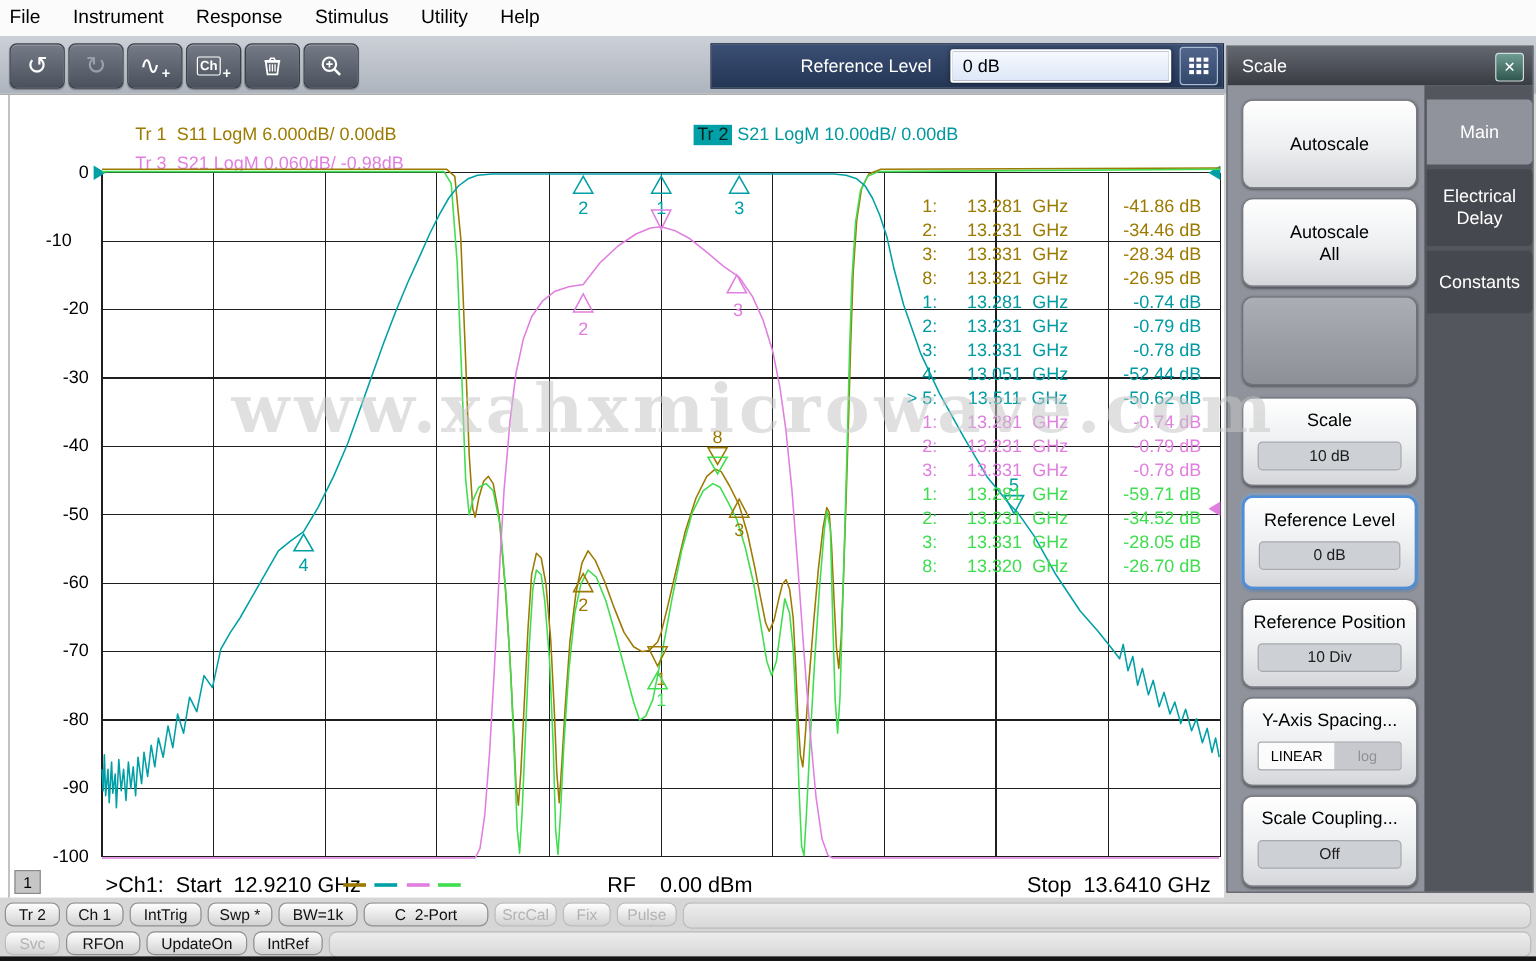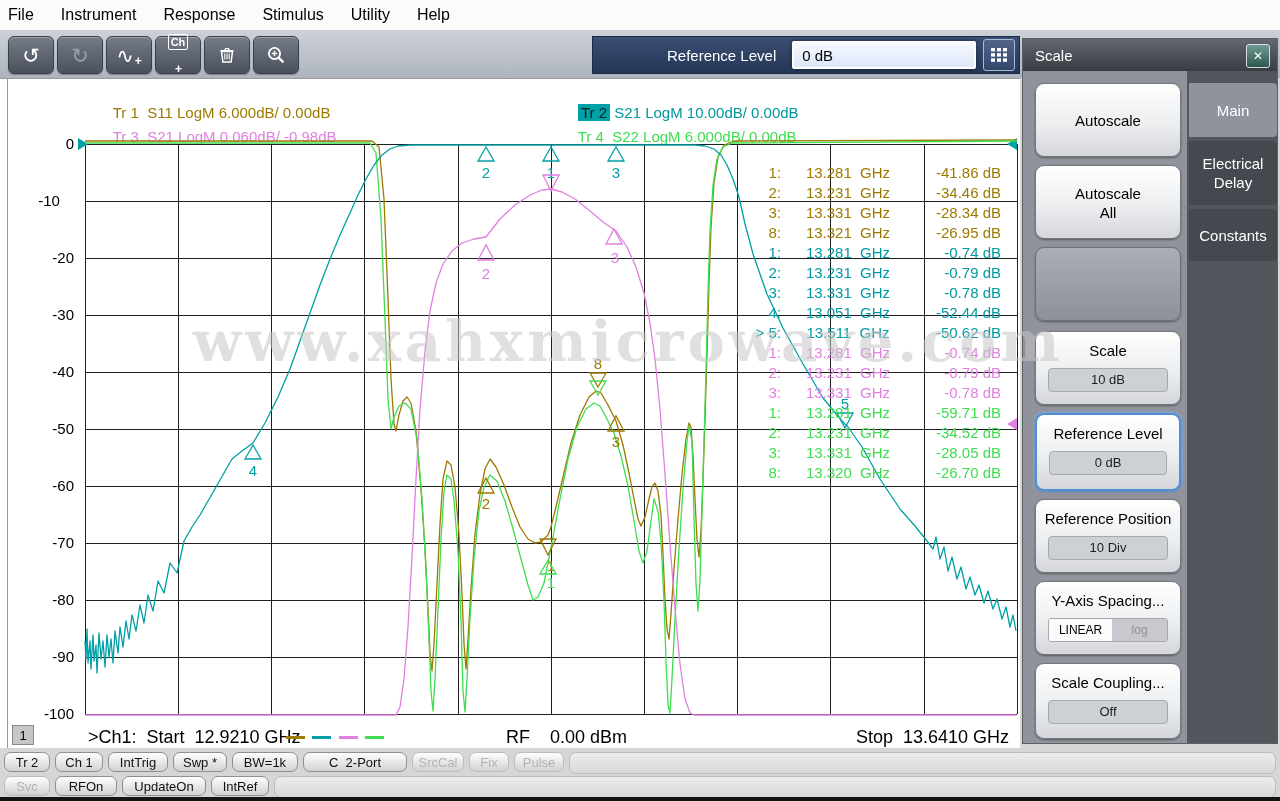--- a/index.html
+++ b/index.html
@@ -112,21 +112,21 @@
     <div class="tbtn" style="left:8px;">
       <span class="g">↺</span>
     </div>
     <div class="tbtn dis" style="left:57px;">
       <span class="g">↻</span>
     </div>
     <div class="tbtn" style="left:106px;">
       <span class="g">∿</span>
       <span class="sub">+</span>
     </div>
-    <div class="tbtn" style="left:155px;flex-direction:column;">
+    <div class="tbtn" style="left:155px;">
       <span class="chbox">Ch</span>
       <span class="sub">+</span>
     </div>
     <div class="tbtn" style="left:204px;">
       <svg width="18" height="18" viewBox="0 0 18 18">
         <path d="M3.5 5.5h11l-1.4 10.5h-8.2z" fill="none" stroke="#fff" stroke-width="1.5"></path>
         <path d="M2.5 4.8h13" stroke="#fff" stroke-width="1.6"></path>
         <path d="M6.6 4.6l1-2h2.8l1 2" fill="none" stroke="#fff" stroke-width="1.3"></path>
         <path d="M6.8 7.6v6M9 7.6v6M11.2 7.6v6" stroke="#fff" stroke-width="1.1"></path>
       </svg>
@@ -164,22 +164,20 @@
 
   <div id="chartwin">
     <div class="winline"></div>
 
     <span class="leg c-tr1" style="left:88px;top:8px;">
       <span>Tr 1</span>&nbsp;&nbsp;<span>S11 LogM 6.000dB/ 0.00dB</span></span>
     <span class="leg" style="left:553px;top:8px;color:#00989e;">
       <span class="leghl" style="background:#00a0a6;color:#00231f;">Tr 2</span>&nbsp;<span>S21 LogM 10.00dB/ 0.00dB</span></span>
     <span class="leg c-tr3" style="left:88px;top:32px;">
       <span>Tr 3</span>&nbsp;&nbsp;<span>S21 LogM 0.060dB/ -0.98dB</span></span>
-    <span class="leg c-tr4" style="left:553px;top:32px;">
-      <span>Tr 4</span>&nbsp;&nbsp;<span>S22 LogM 6.000dB/ 0.00dB</span></span>
 
     <span class="ytick" style="top:56px;">0</span>
     <span class="ytick" style="top:113px;text-align:center;">-10</span>
     <span class="ytick" style="top:170px;">-20</span>
     <span class="ytick" style="top:227px;">-30</span>
     <span class="ytick" style="top:284px;">-40</span>
     <span class="ytick" style="top:341px;">-50</span>
     <span class="ytick" style="top:398px;">-60</span>
     <span class="ytick" style="top:455px;">-70</span>
     <span class="ytick" style="top:512px;">-80</span>

